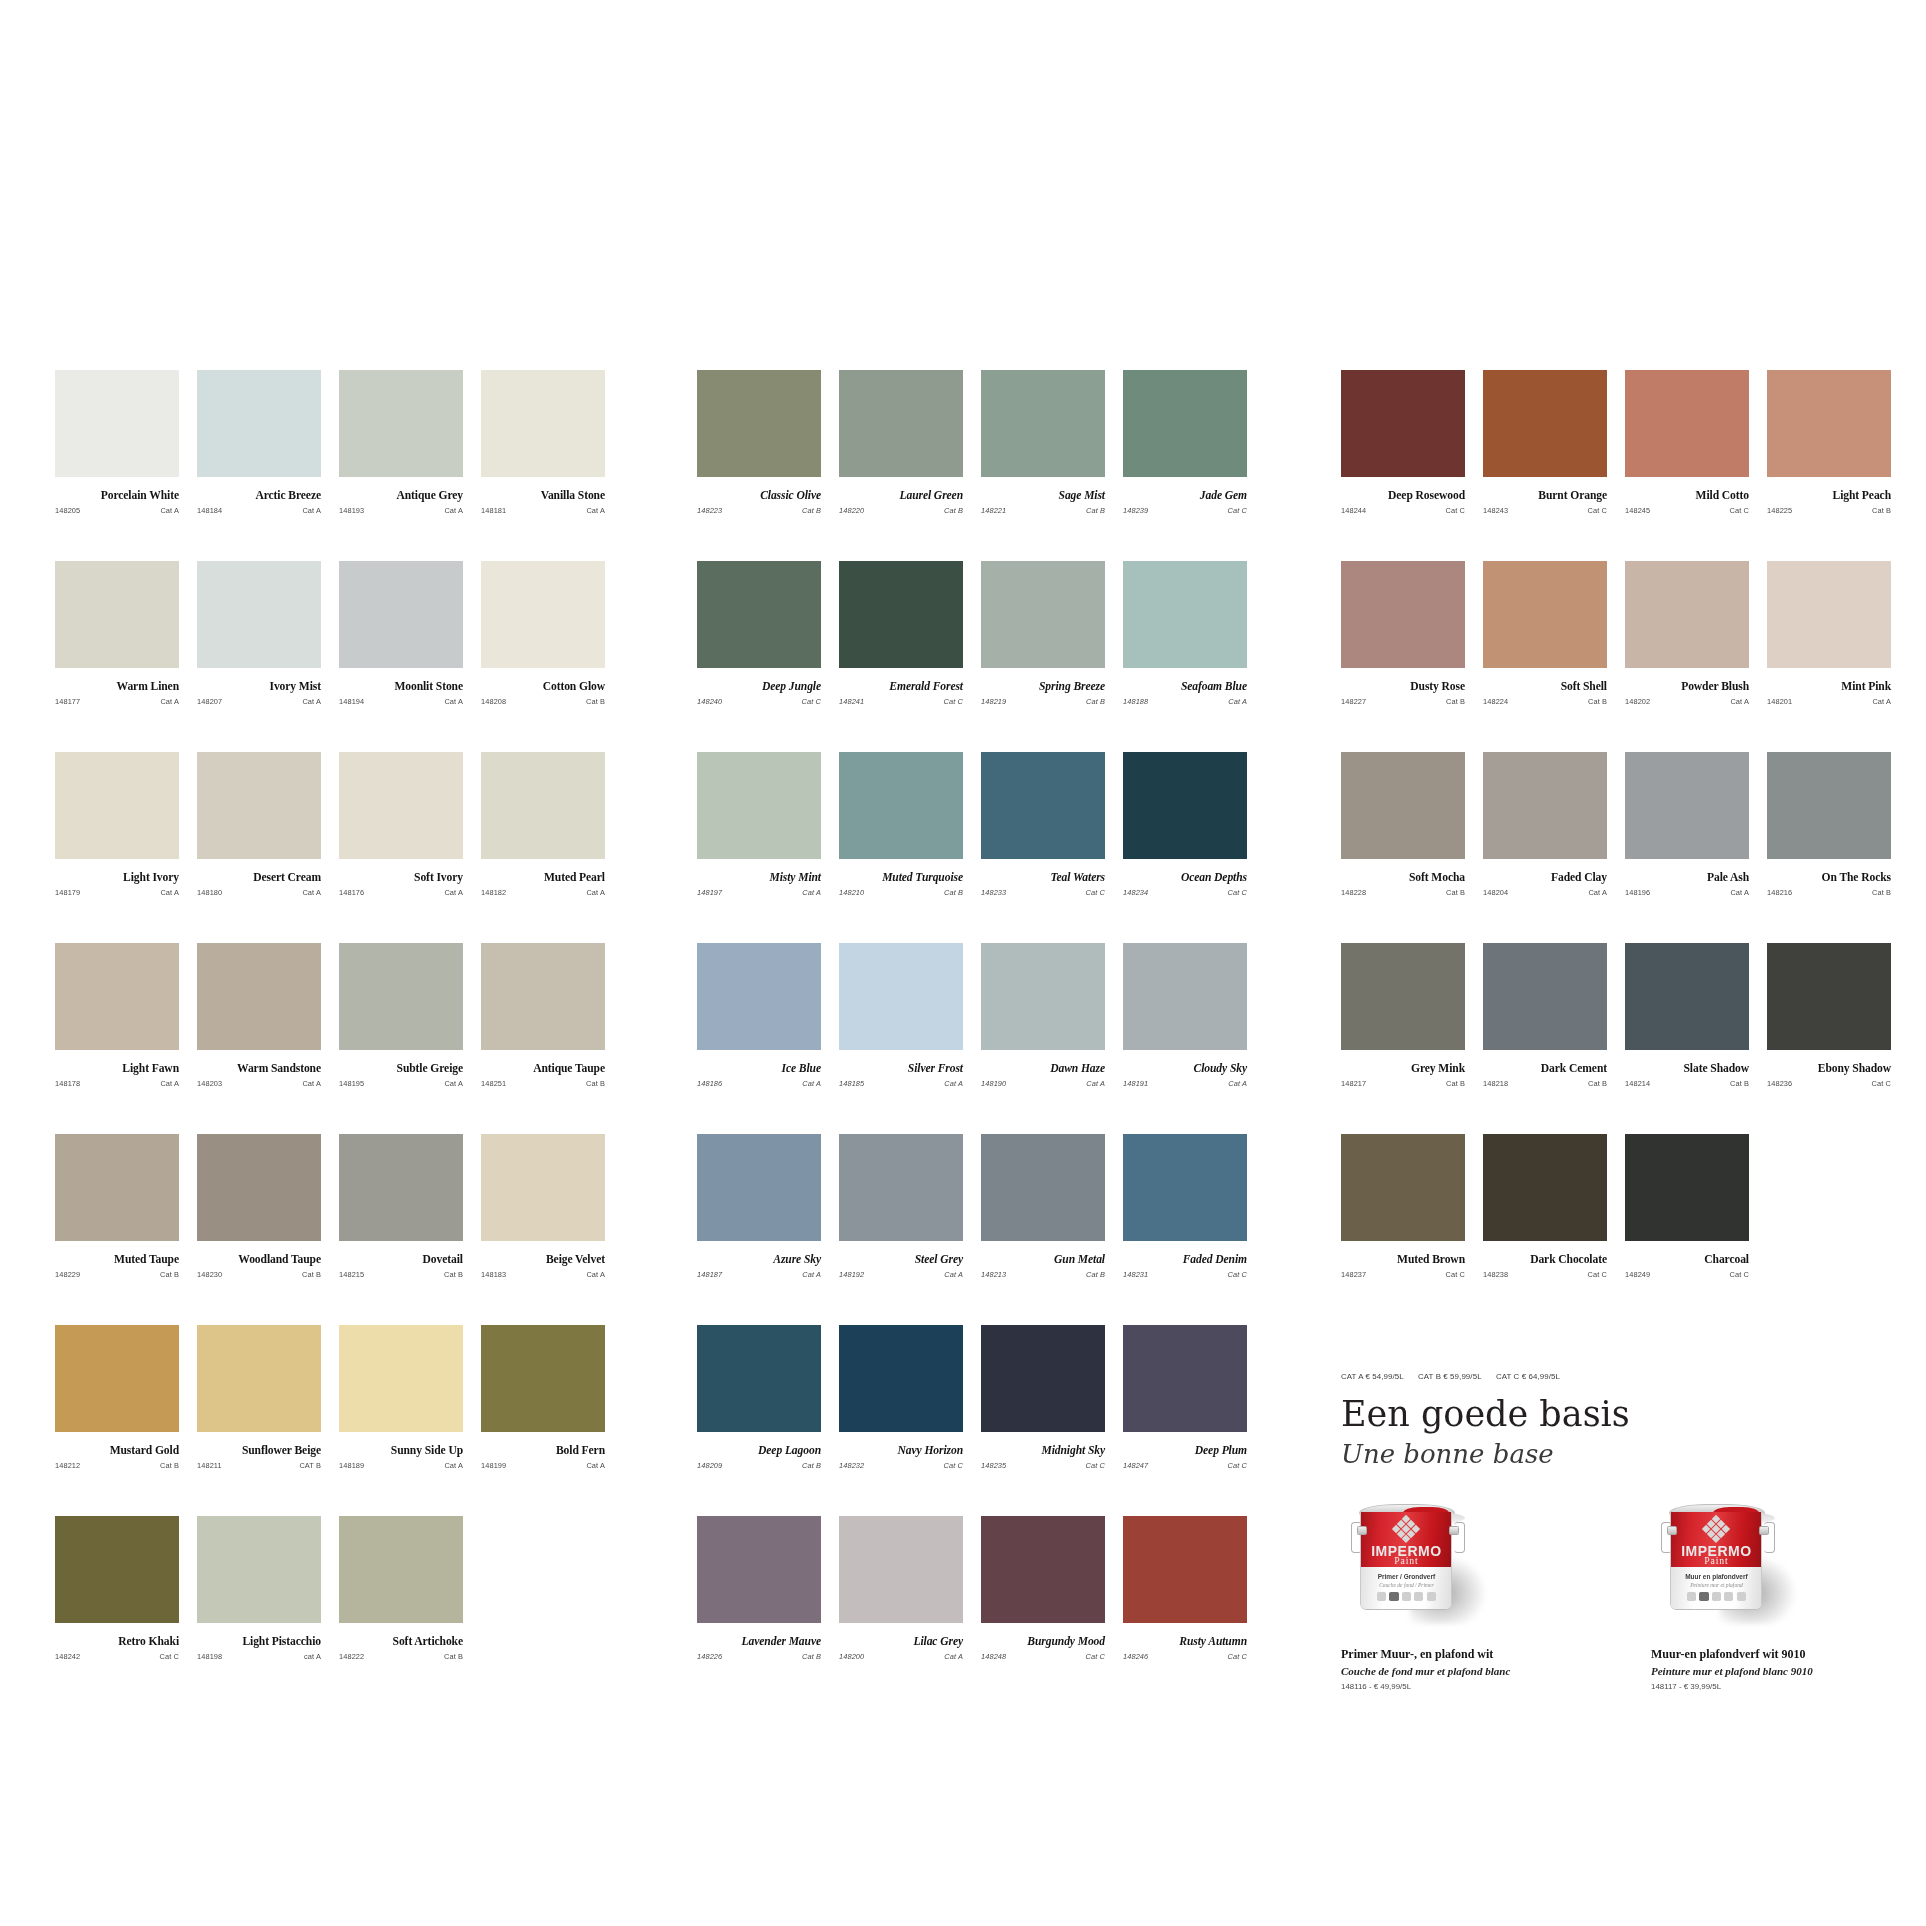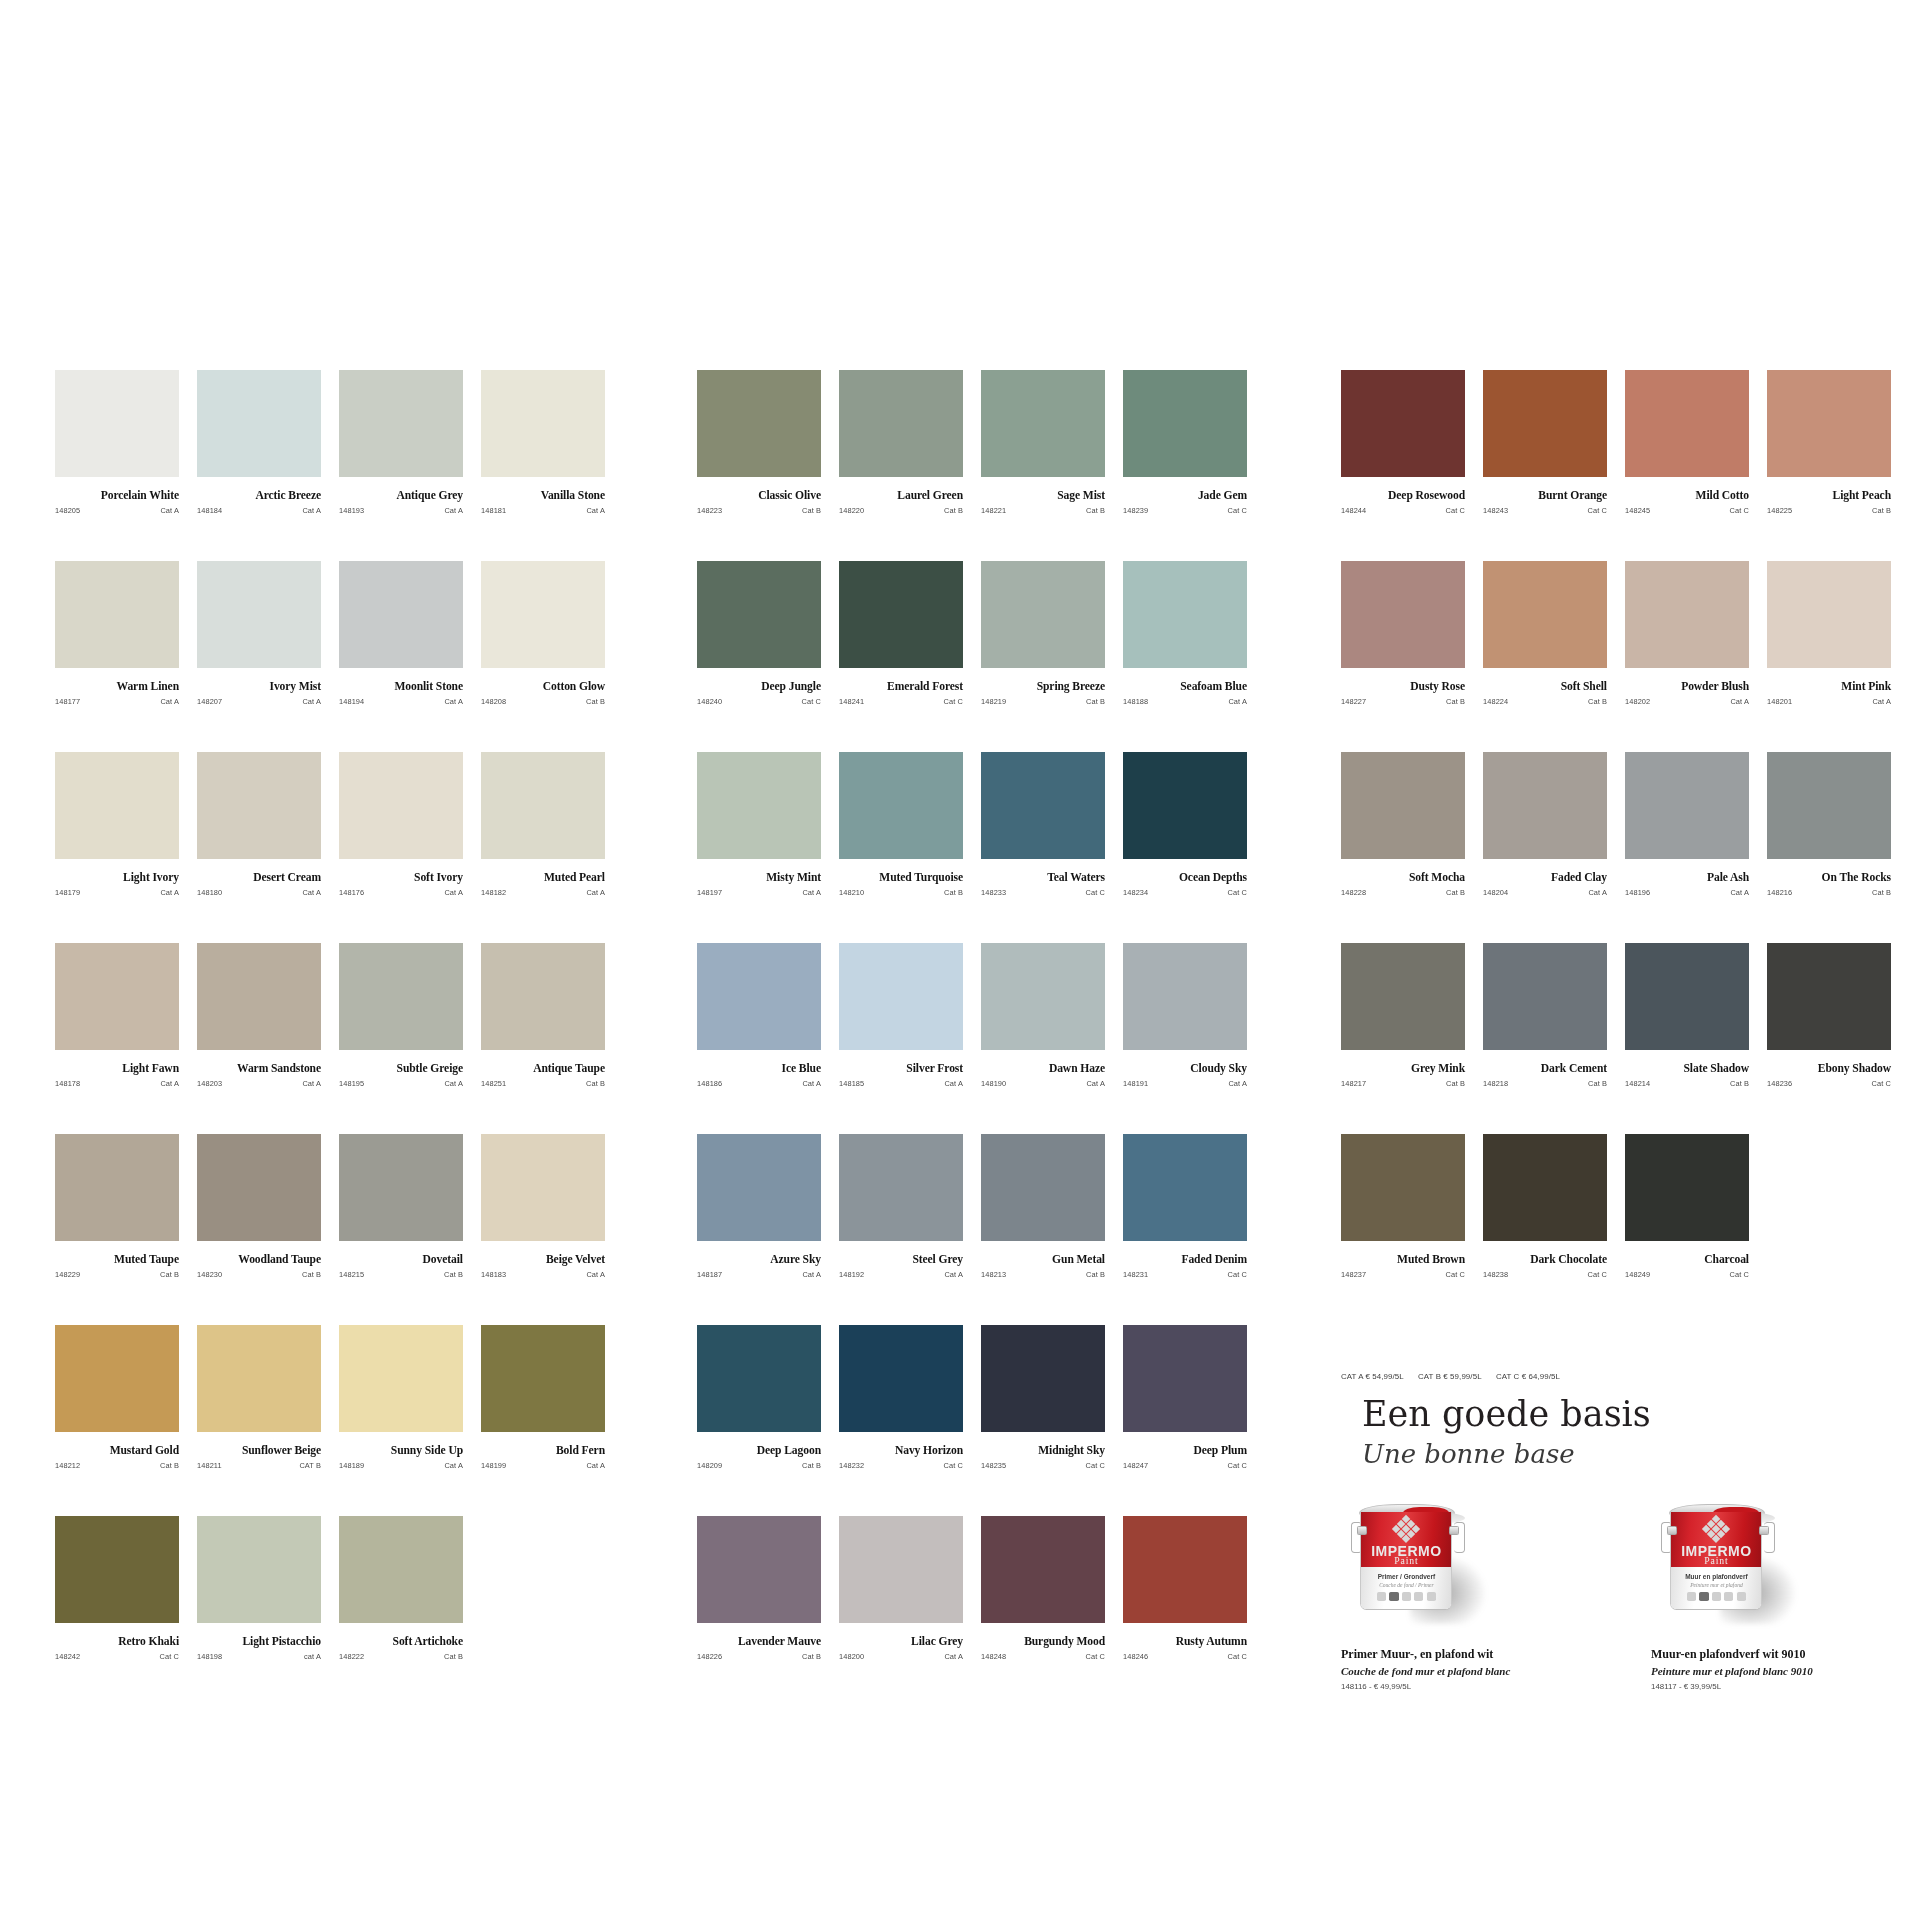--- a/index.html
+++ b/index.html
@@ -28,21 +28,21 @@
     font-family:"DejaVu Serif", serif;
     font-style:italic;
     font-weight:300;
     font-size:29px;
     color:#3a3a3a;
     margin-top:8.3px;
     white-space:nowrap;
   }
   .col{position:absolute;top:370px;}
   .col-1{left:55px;}
-  .col-2{left:697px;}
+  .col-2{left:697px;font-style:italic;}
   .col-3{left:1341px;}
 
   .grid{
     display:grid;
     grid-template-columns:repeat(4, 124px);
     column-gap:18px;
     row-gap:0px;
     text-align:right;
   }
 
@@ -81,21 +81,21 @@
     top:1372px;
     font-family:"Liberation Sans", sans-serif;
     font-size:7.9px;
     color:#3d3d3d;
     letter-spacing:0.1px;
     white-space:nowrap;
   }
   .price-note span{margin-right:12px;}
 
   
-  .basis{position:absolute;left:1341px;top:1396px;margin-left:21px;}
+  .basis{position:absolute;left:1341px;top:1396px;}
   .basis-nl{
     font-family:"DejaVu Serif", serif;
     font-weight:300;
     font-size:35px;
     color:#231f20;
     line-height:1.05;
     white-space:nowrap;
   }
   .basis-fr{
     font-family:"DejaVu Serif", serif;

